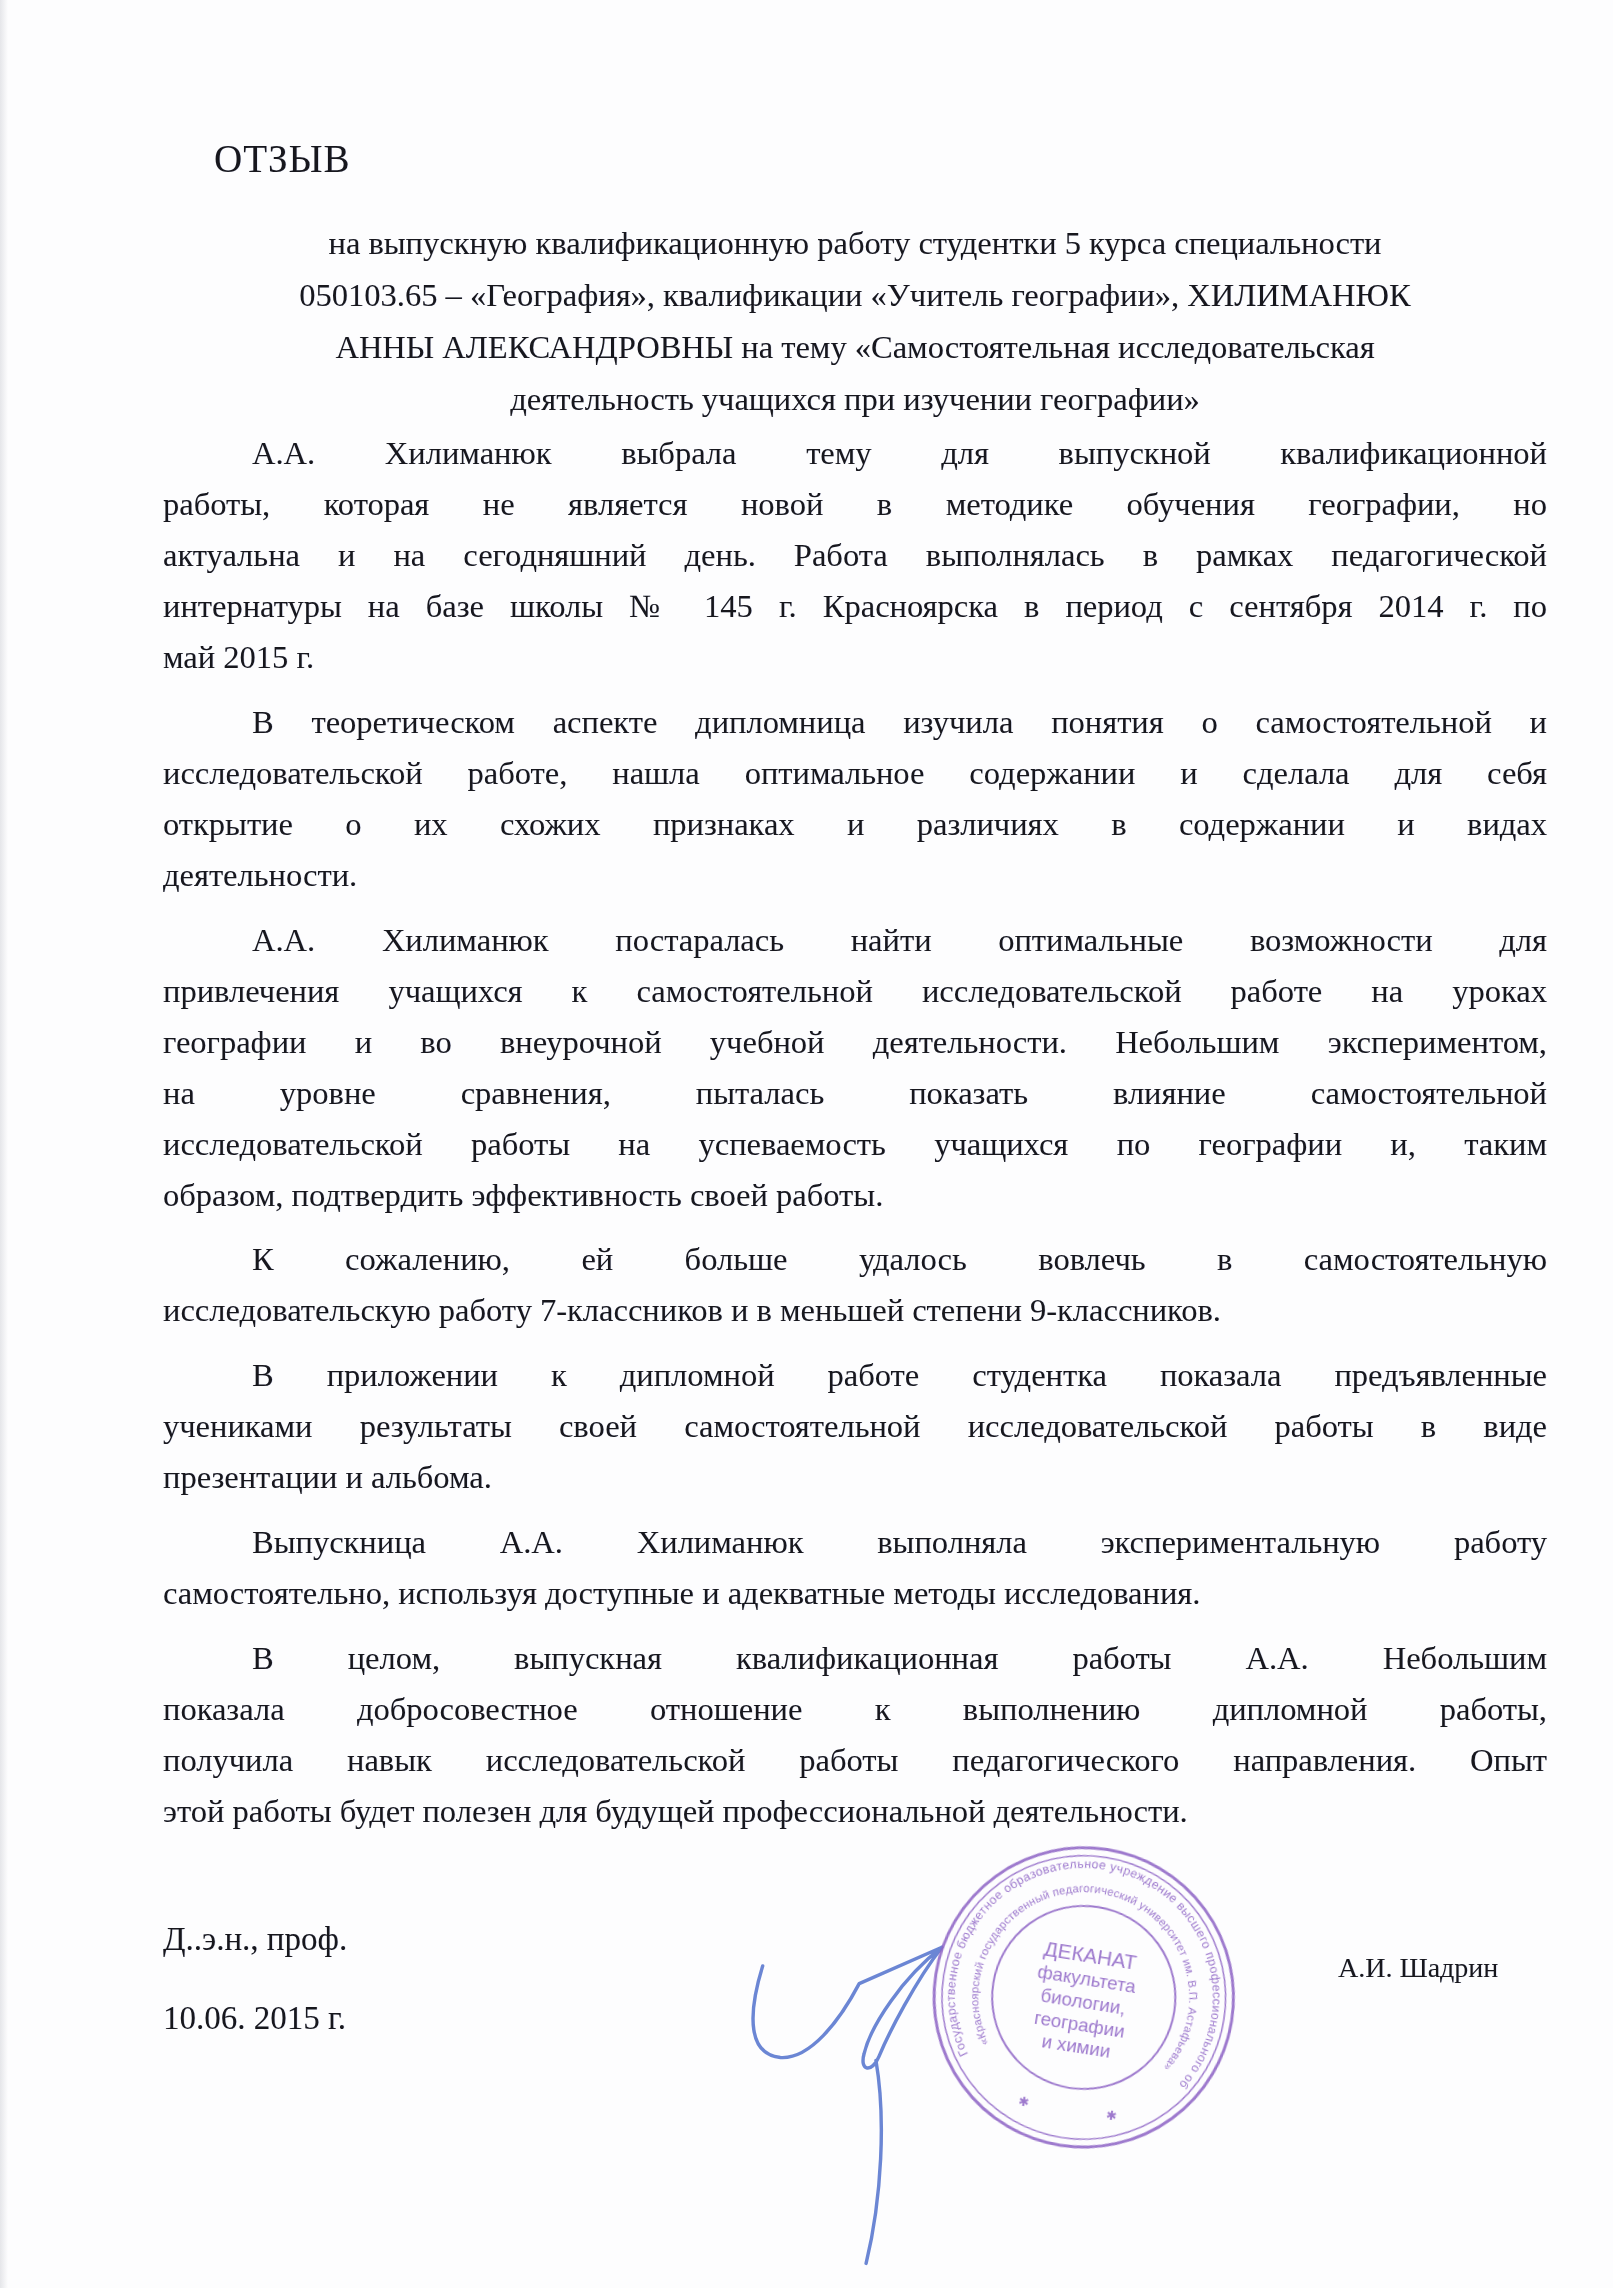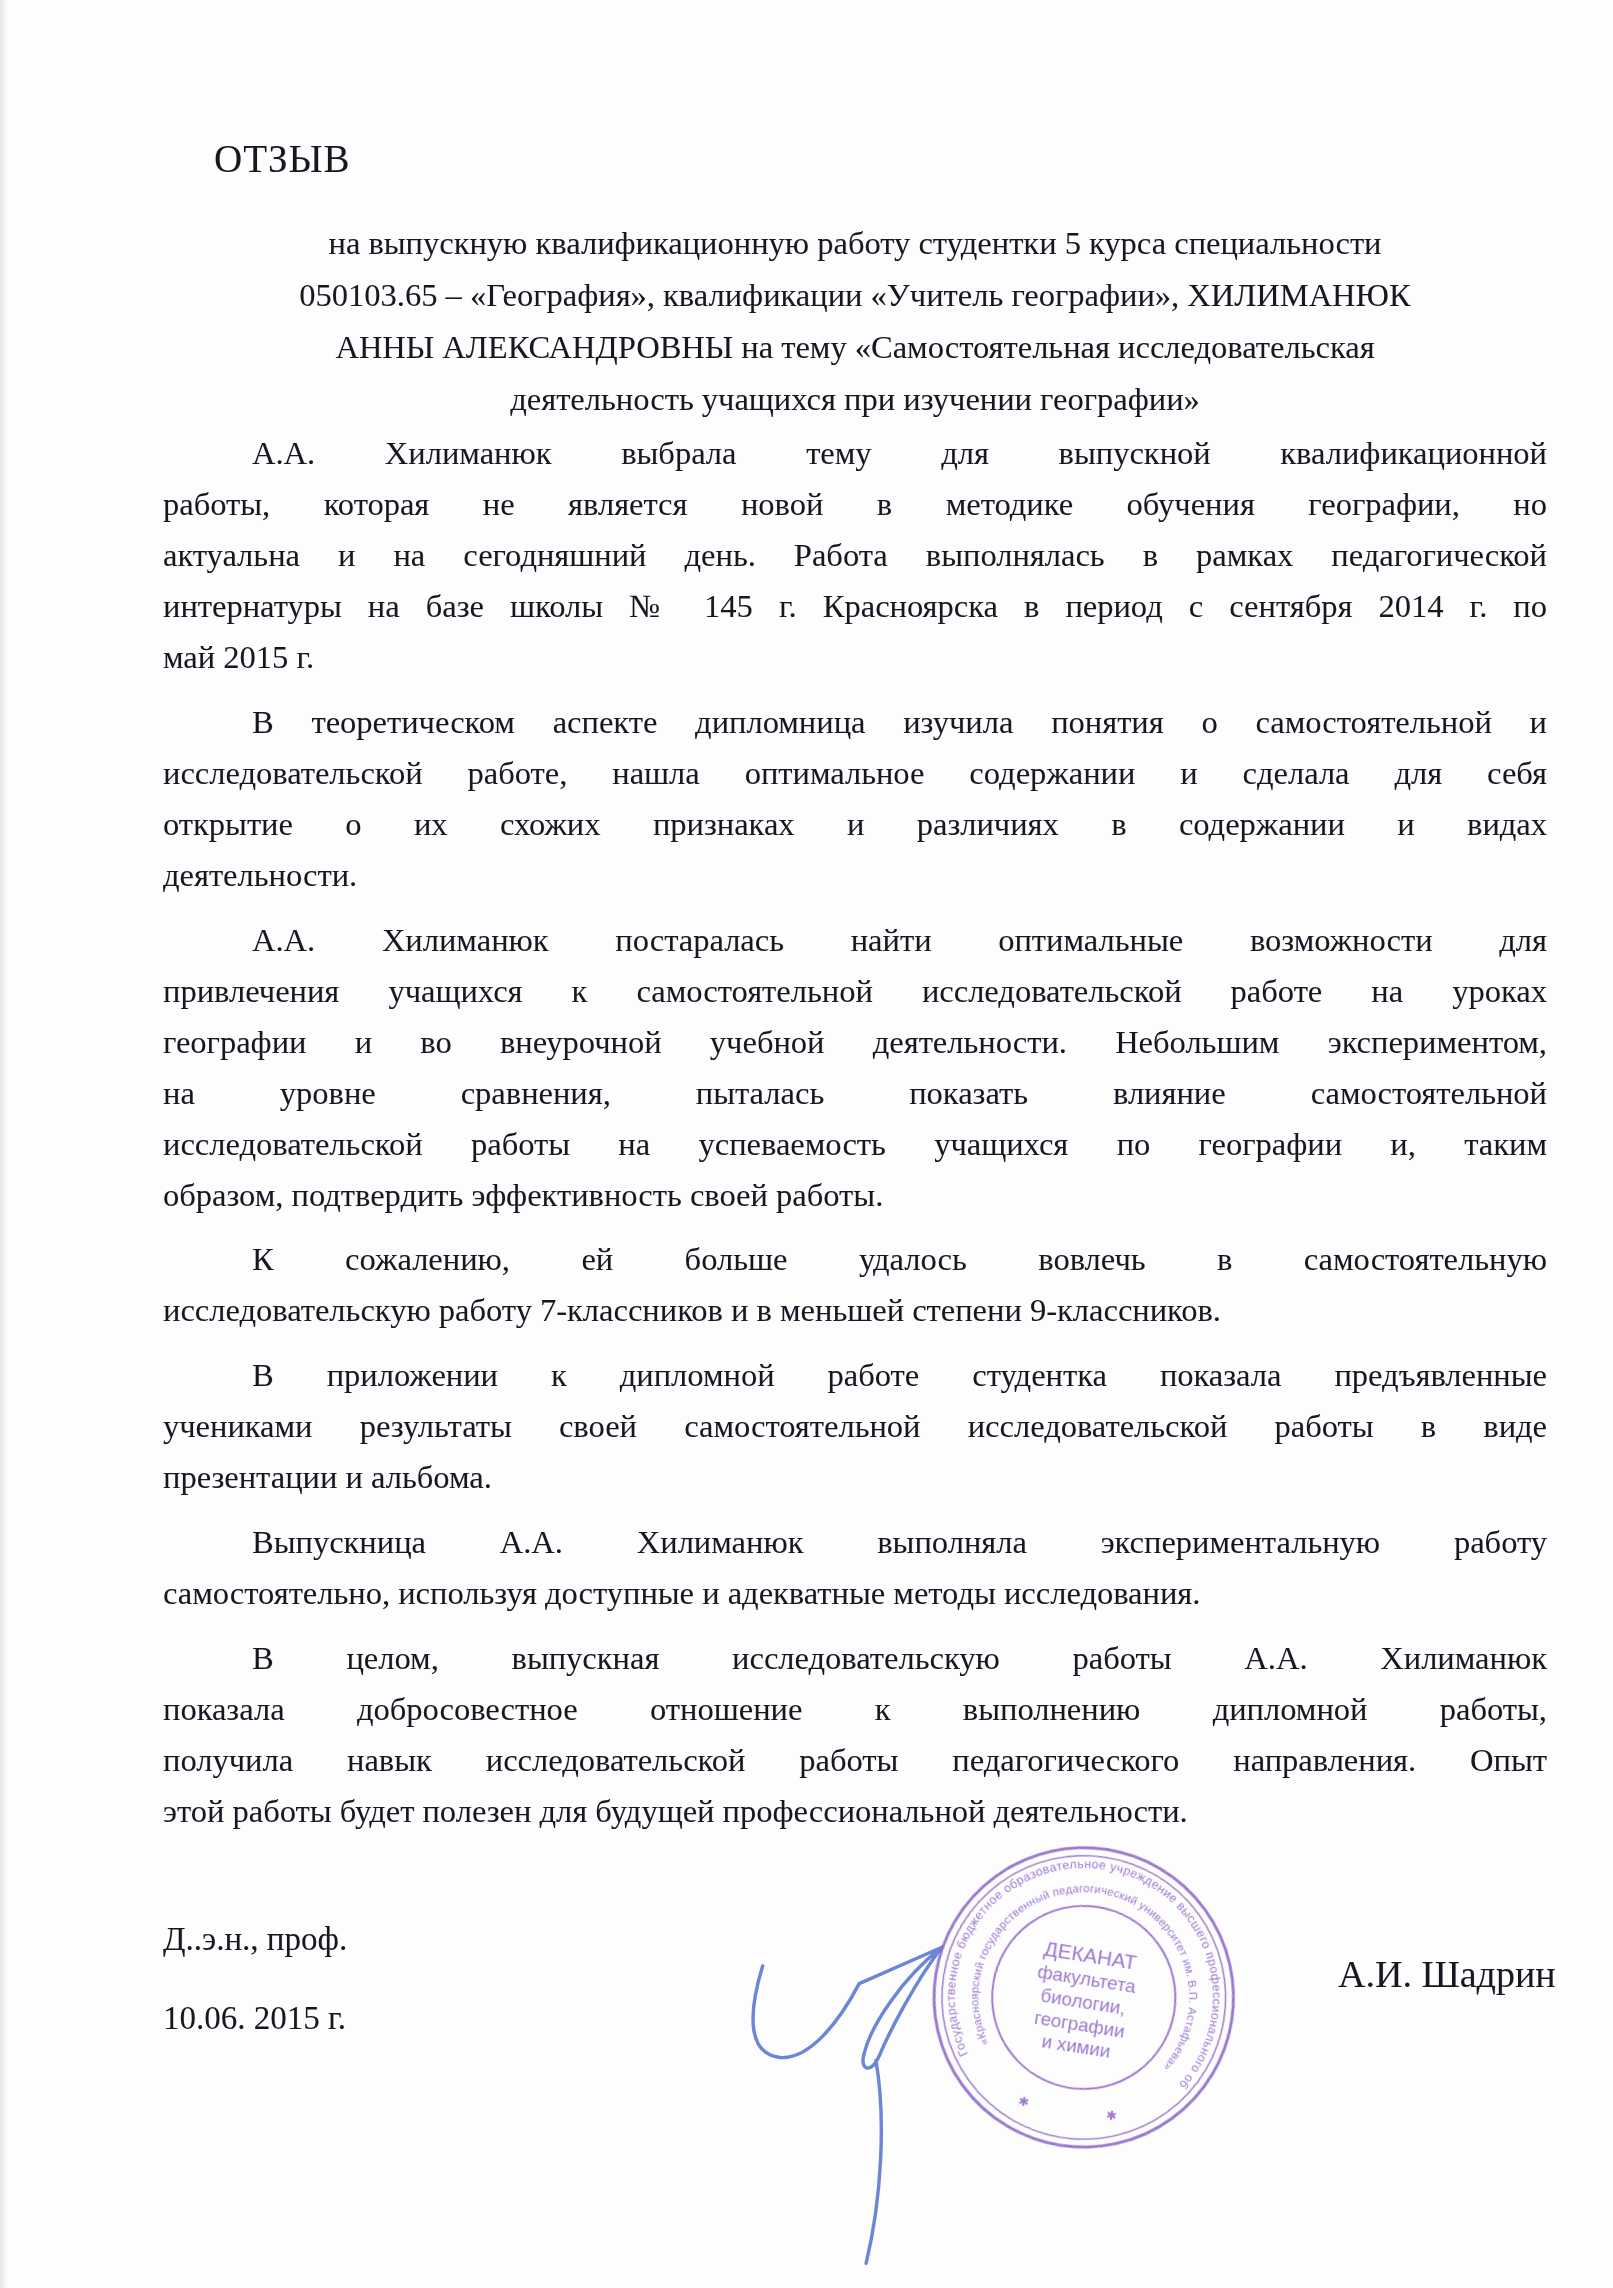--- a/index.html
+++ b/index.html
@@ -30,21 +30,21 @@
     position:absolute;left:163px;top:428px;width:1384px;
     font-size:32.5px;line-height:51px;
     text-shadow:0.5px 0 0 rgba(70,90,180,.22);
   }
   .para{margin:0 0 13.8px 0;}
   .tline{width:100%;text-align:justify;}
   .tline.jl{text-align-last:justify;}
   .tline.ind{padding-left:89px;box-sizing:border-box;}
   .sig-degree{position:absolute;left:163px;top:1921px;font-size:33px;text-shadow:0.5px 0 0 rgba(70,90,180,.22);}
   .sig-date{position:absolute;left:163px;top:2000px;font-size:33px;text-shadow:0.5px 0 0 rgba(70,90,180,.22);}
-  .sig-name{position:absolute;left:1338px;top:1952px;font-size:38px;text-shadow:0.5px 0 0 rgba(70,90,180,.22);}
+  .sig-name{position:absolute;left:1338px;top:1952px;font-size:28px;text-shadow:0.5px 0 0 rgba(70,90,180,.22);}
   .overlay{position:absolute;left:0;top:0;width:1614px;height:2288px;pointer-events:none;}
   .stamp-txt{font-family:"Liberation Sans", sans-serif;}
 </style>
 </head>
 <body>
 
 <div class="page">
 
   <div class="doc-title">ОТЗЫВ</div>
 
@@ -84,21 +84,21 @@
       <div class="para">
         <div class="tline jl ind">В приложении к дипломной работе студентка показала предъявленные</div>
         <div class="tline jl">учениками результаты своей самостоятельной исследовательской работы в виде</div>
         <div class="tline">презентации и альбома.</div>
       </div>
       <div class="para">
         <div class="tline jl ind">Выпускница А.А. Хилиманюк выполняла экспериментальную работу</div>
         <div class="tline">самостоятельно, используя доступные и адекватные методы исследования.</div>
       </div>
       <div class="para">
-        <div class="tline jl ind">В целом, выпускная исследовательскую работы А.А. Хилиманюк</div>
+        <div class="tline jl ind">В целом, выпускная квалификационная работы А.А. Небольшим</div>
         <div class="tline jl">показала добросовестное отношение к выполнению дипломной работы,</div>
         <div class="tline jl">получила навык исследовательской работы педагогического направления. Опыт</div>
         <div class="tline">этой работы будет полезен для будущей профессиональной деятельности.</div>
       </div>
     </div>
 
   <div class="sig-degree">Д..э.н., проф.</div>
   <div class="sig-date">10.06. 2015 г.</div>
   <div class="sig-name">А.И. Шадрин</div>
 

